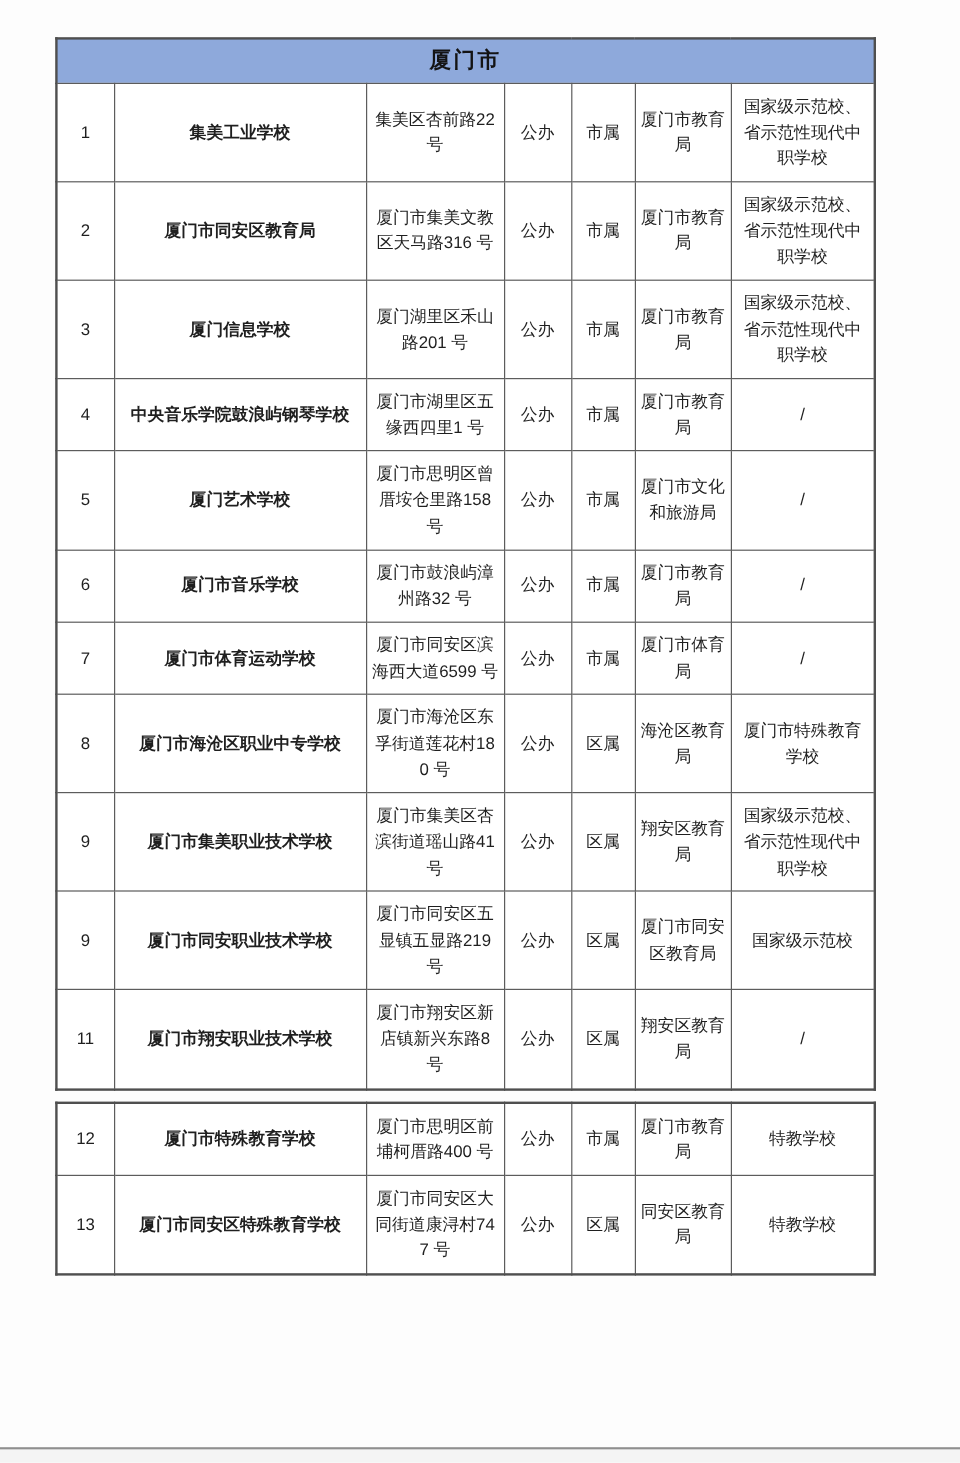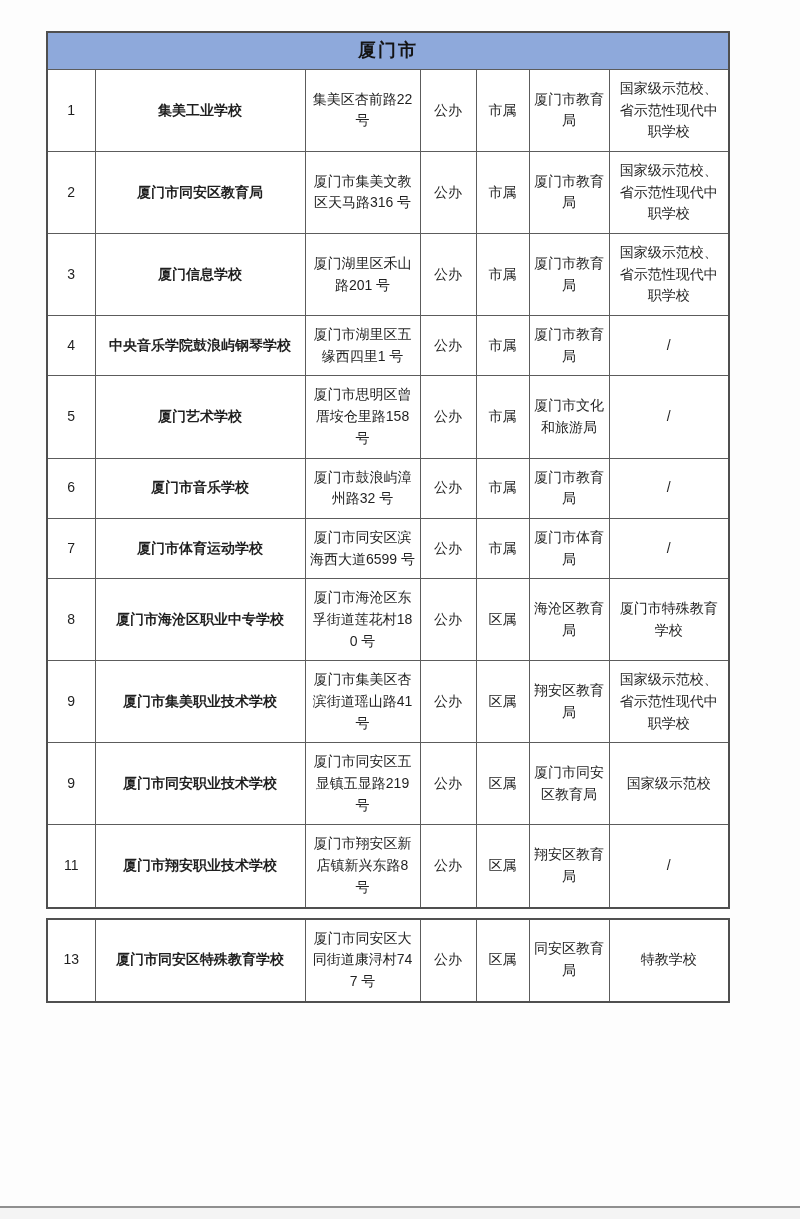--- a/index.html
+++ b/index.html
@@ -194,20 +194,29 @@
       <col style="width:48px">
         <col style="width:210px">
         <col style="width:115px">
       <col style="width:56px">
         <col style="width:53px">
         <col style="width:80px">
         <col style="width:120px">
     </colgroup>
     <tbody>
         <tr>
+    <td class="c-no">12</td>
+    <td class="c-name">厦门市特殊教育学校</td>
+    <td class="c-address">厦门市思明区前埔柯厝路400 号</td>
+    <td class="c-nature">公办</td>
+    <td class="c-affiliation">市属</td>
+    <td class="c-supervisor">厦门市教育局</td>
+    <td class="c-grade">特教学校</td>
+  </tr>
+        <tr>
     <td class="c-no">13</td>
     <td class="c-name">厦门市同安区特殊教育学校</td>
     <td class="c-address">厦门市同安区大同街道康浔村747 号</td>
     <td class="c-nature">公办</td>
     <td class="c-affiliation">区属</td>
     <td class="c-supervisor">同安区教育局</td>
     <td class="c-grade">特教学校</td>
   </tr>
       </tbody>
   </table>

